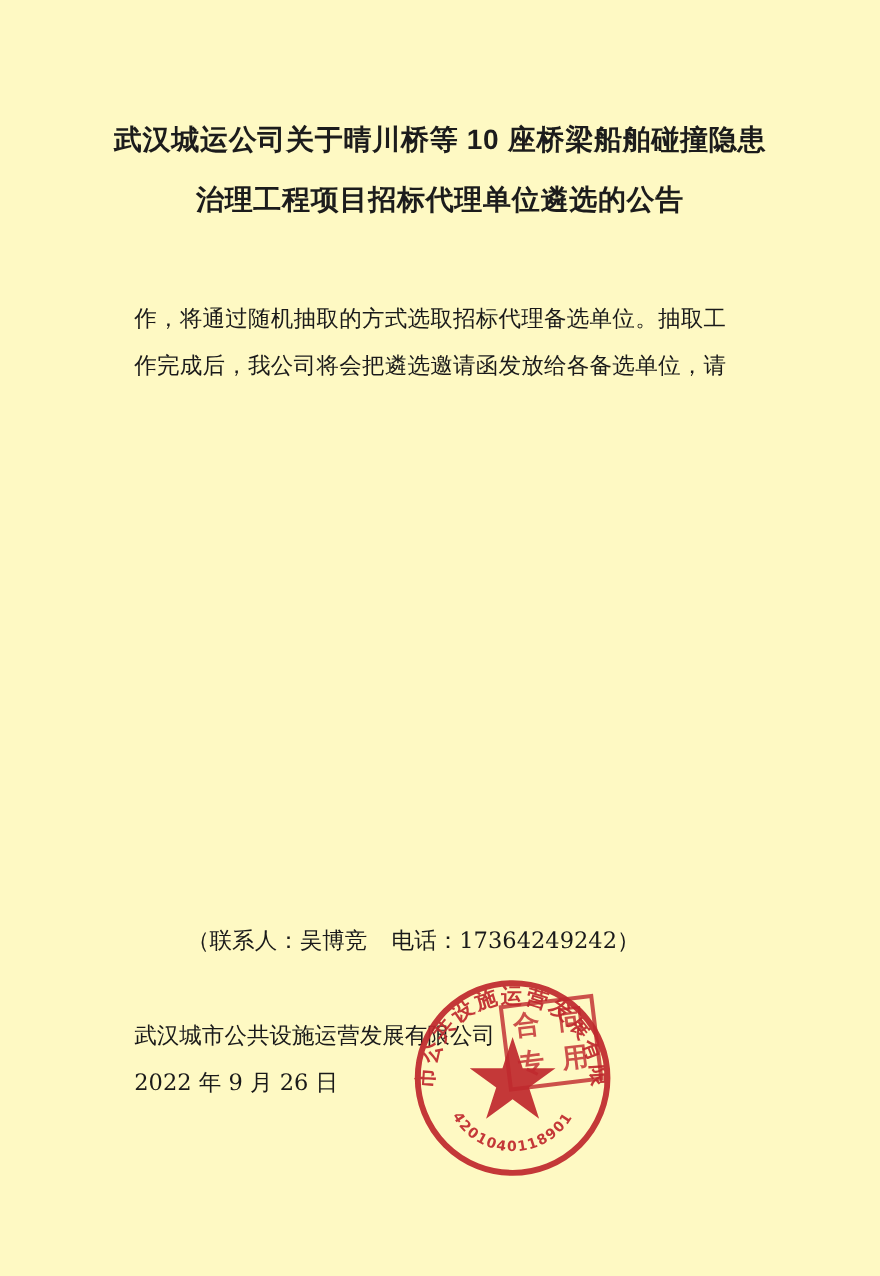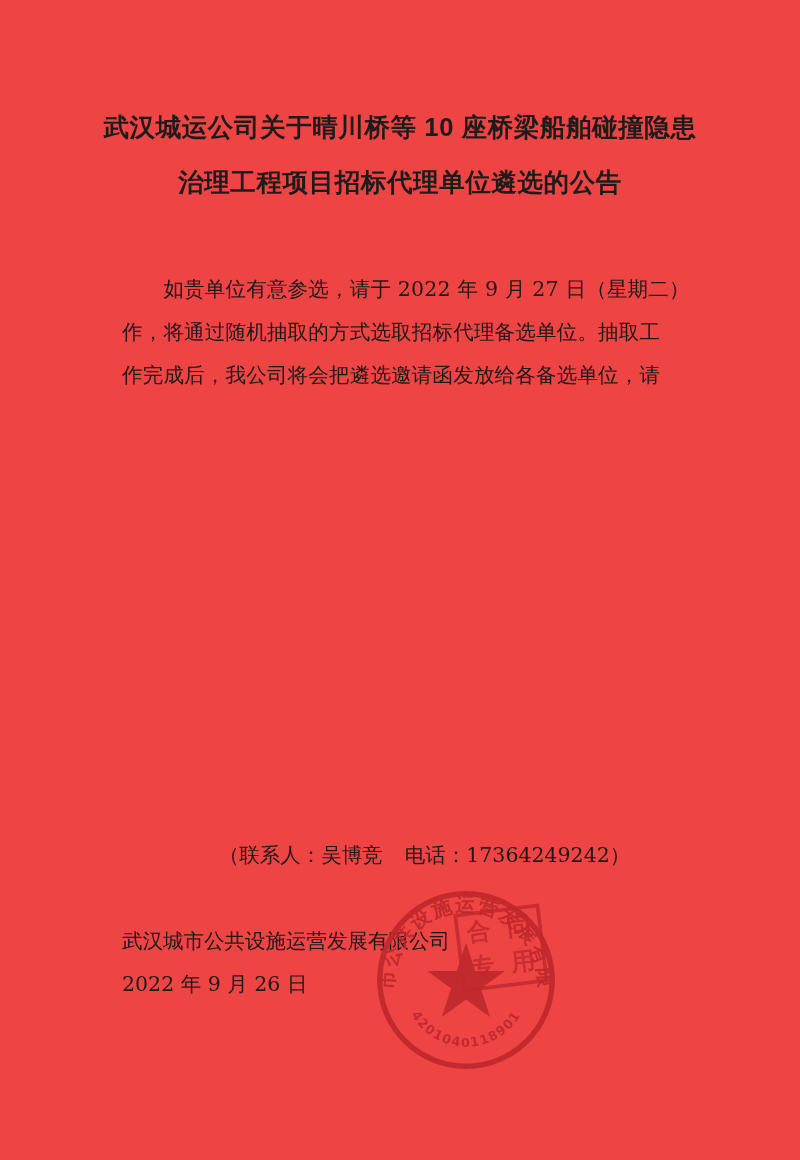--- a/index.html
+++ b/index.html
@@ -7,21 +7,21 @@
     padding: 0;
     background: #ffffff;
   }
   body {
     font-family: "DejaVu Serif", serif;
   }
   .page {
     position: relative;
     width: 800px;
     height: 1160px;
-    background: #ef4444;
+    background: #fef9c3;
     overflow: hidden;
   }
 
   
   .doc-title {
     position: absolute;
     left: 95px;
     top: 100px;
     width: 610px;
     text-align: center;
@@ -64,21 +64,20 @@
     left: 122px;
     top: 838px;
     width: 557px;
     font-family: "DejaVu Serif", "Liberation Serif", serif;
     font-size: 20.5px;
     line-height: 34px;
     color: #1a1a1a;
     padding-left: 48px;
     box-sizing: border-box;
     white-space: nowrap;
-    text-align: center;
   }
   .contact-gap { display: inline-block; width: 22px; }
 
   
   .sign-block {
     position: absolute;
     left: 122px;
     top: 920px;
     width: 557px;
     padding-right: 48px;
@@ -118,21 +117,20 @@
 
 <div class="page">
 
   <div class="doc-title">
     <span class="tline">武汉城运公司关于晴川桥等 10 座桥梁船舶碰撞隐患</span>
     <span class="tline">治理工程项目招标代理单位遴选的公告</span>
   </div>
 
   <div class="body-block">
     <p class="para second">
-      <span class="pline">　　如贵单位有意参选，请于 2022 年 9 月 27 日（星期二）</span>
       <span class="pline">作，将通过随机抽取的方式选取招标代理备选单位。抽取工</span>
       <span class="pline">作完成后，我公司将会把遴选邀请函发放给各备选单位，请</span>
     </p>
   </div>
 
   <div class="contact-line"><span>（联系人：</span><span>吴博竞</span><span class="contact-gap"></span><span>电话：</span><span>17364249242</span><span>）</span></div>
 
   <div class="sign-block">
     <span class="sline">武汉城市公共设施运营发展有限公司</span>
     <span class="sline sign-date">2022 年 9 月 26 日</span>

